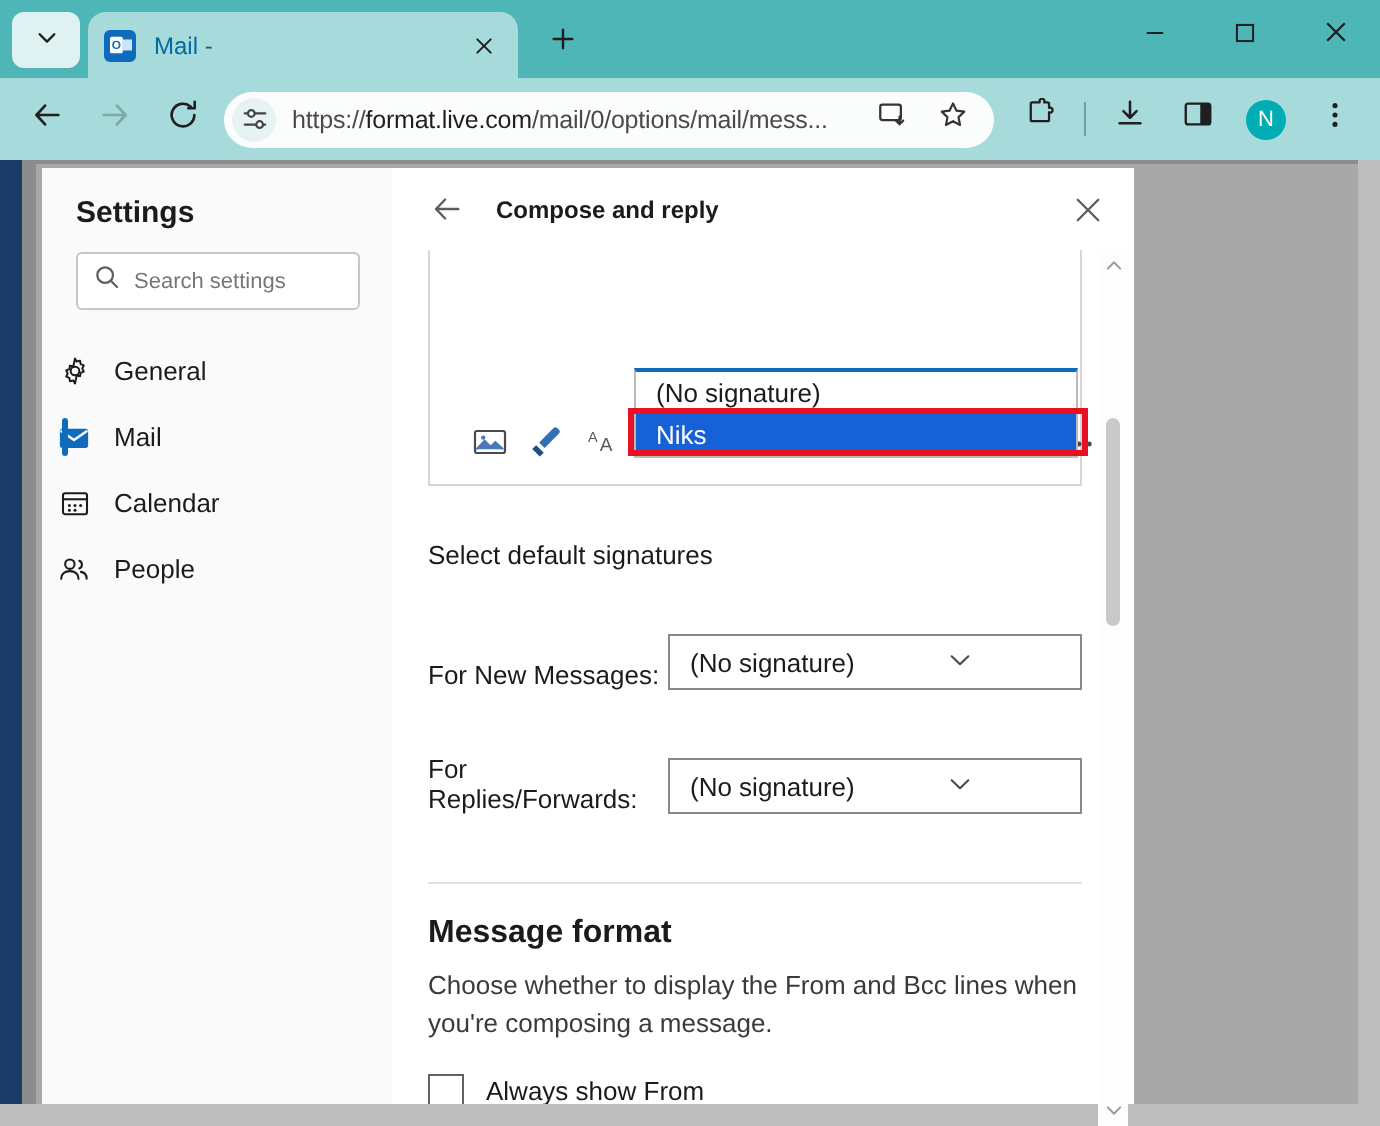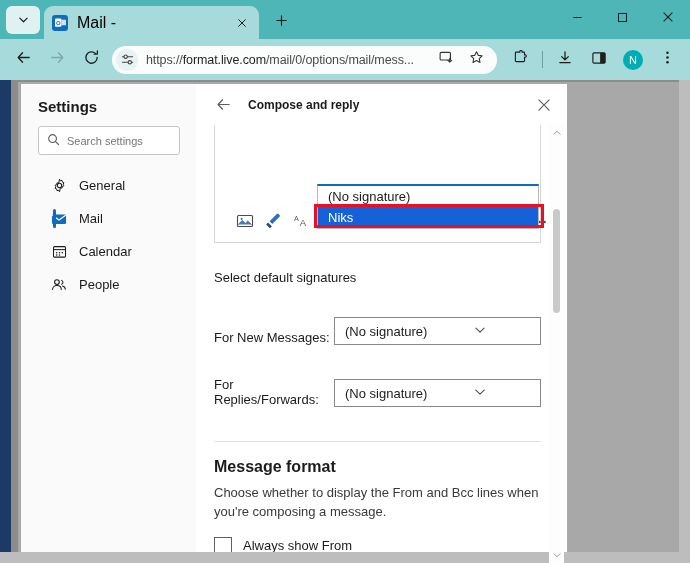--- a/index.html
+++ b/index.html
@@ -28,21 +28,21 @@
     border-radius: 9px 9px 0 0;
     display: flex; align-items: center; padding: 0 8px;
     position: relative;
   }
   .tab-favicon {
     width: 16px; height: 16px; border-radius: 3px;
     background: #0f6cbd; display: flex; align-items: center;
     justify-content: center; flex: 0 0 auto;
   }
   .tab-title {
-    font-size: 16px; color: #000000; margin-left: 9px;
+    font-size: 12px; color: #0369a1; margin-left: 9px;
     white-space: nowrap; overflow: hidden; flex: 1 1 auto;
   }
   .tab-close {
     width: 18px; height: 18px; display: flex;
     align-items: center; justify-content: center; flex: 0 0 auto;
   }
   .newtab-btn {
     width: 28px; height: 28px; margin-left: 8px; margin-bottom: 3px;
     display: flex; align-items: center; justify-content: center;
   }
@@ -115,21 +115,21 @@
     padding: 0 0 11px 17px;
   }
   .sb-search {
     margin: 0 16px 14px 17px; height: 29px;
     border: 1px solid #c8c6c4; border-radius: 3px;
     background: #fff; display: flex; align-items: center; padding: 0 8px;
   }
   .sb-search-ph { font-size: 11px; color: #767676; margin-left: 7px; }
   .sb-item {
     height: 33px; display: flex; align-items: center;
-    padding-left: 7px; position: relative; margin-left: 22px;
+    padding-left: 7px; position: relative;
   }
   .sb-item .sel-bar {
     position: absolute; left: 10px; top: 7px;
     width: 3px; height: 19px; background: #0f6cbd; border-radius: 2px;
   }
   .sb-ico { width: 18px; display: flex; align-items: center; justify-content: center; flex:0 0 auto; }
   .sb-label { font-size: 13px; color: #1b1b1b; margin-left: 11px; }
 
   .main {
     flex: 1 1 auto; position: relative; background: #fff;

